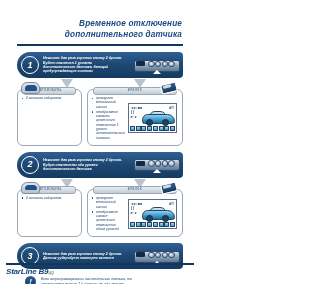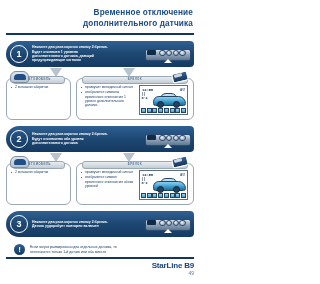--- a/index.html
+++ b/index.html
@@ -6,21 +6,22 @@
   body{
     width:200px;height:284px;
     background:#ffffff;
     font-family:"Liberation Sans", sans-serif;
     overflow:hidden;
     position:relative;
     color:#14335e;
   }
   .page{
     position:absolute;inset:0;
-    padding:0;
+    padding:11px;
+    font-style:italic;
   }
 
   
   .header{
     padding:7px 7px 0 7px;
     text-align:right;
   }
   .header .t-line{
     font-size:8.2px;
     font-weight:bold;
@@ -315,21 +316,20 @@
 
   
   .footer{
     position:absolute;
     left:6px;right:6px;bottom:8px;
   }
   .footer-rule{height:1.6px;background:#12365f;}
   .footer-row{
     display:flex;justify-content:flex-start;align-items:flex-end;
     margin-top:2px;
-    flex-direction:column;
   }
   .brand{
     font-size:8px;font-weight:bold;
     color:#16457a;
     letter-spacing:-0.2px;
   }
   .pagenum{font-size:5px;color:#5b7georgia;color:#5b7b9c;}
 </style>
 </head>
 <body>

